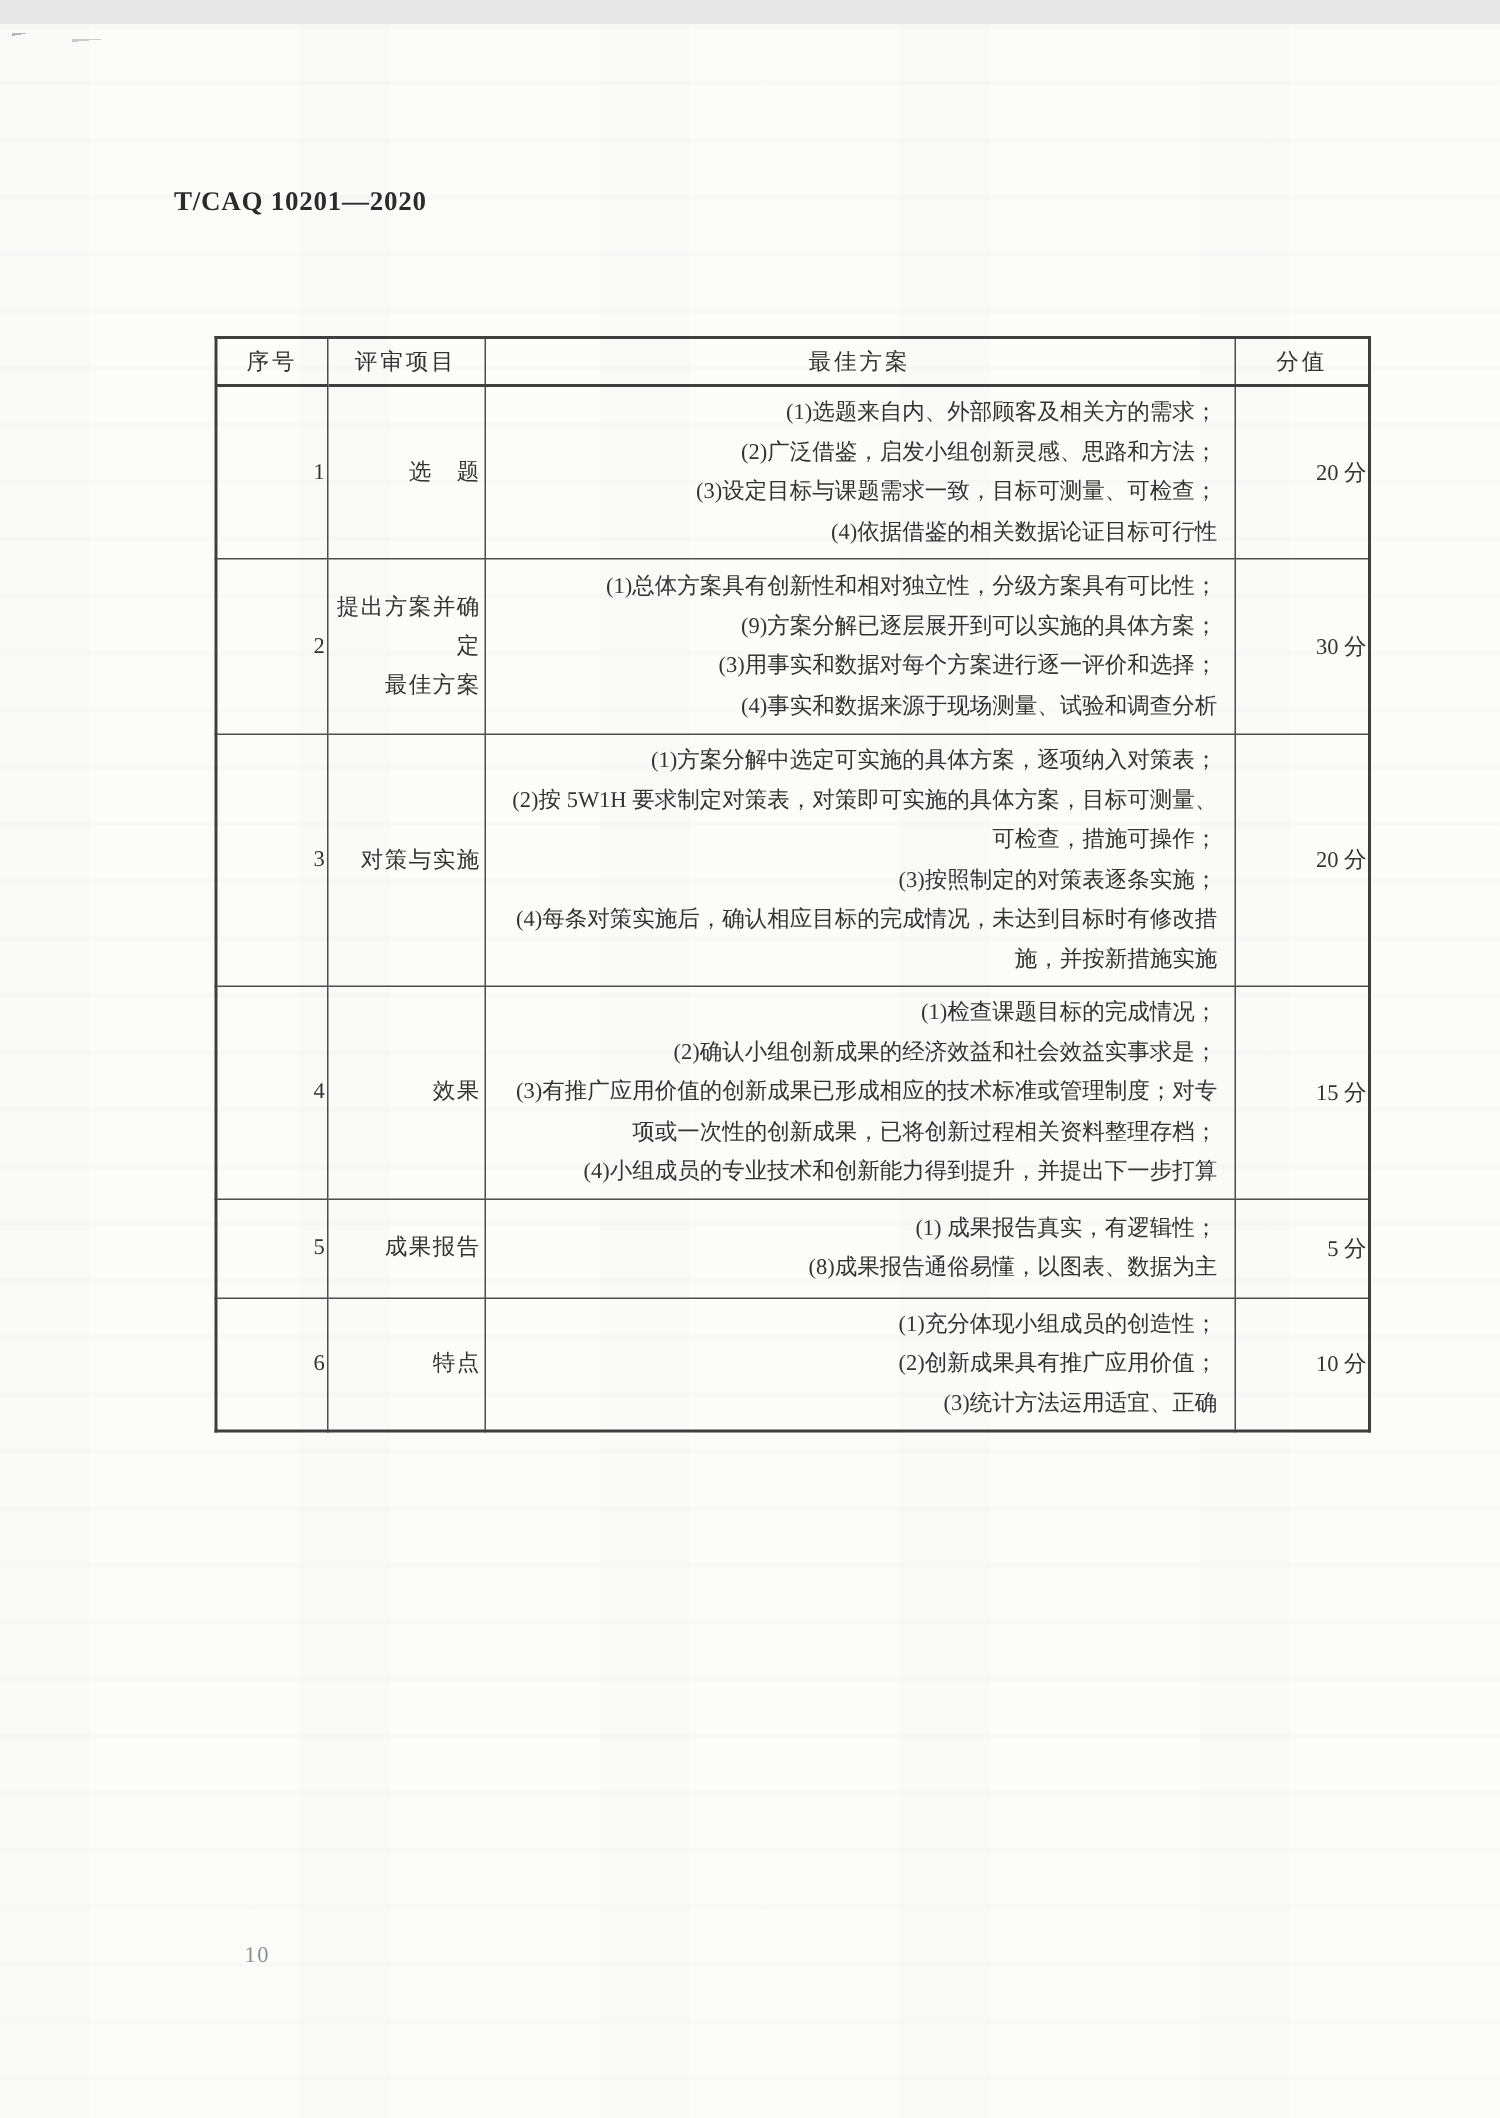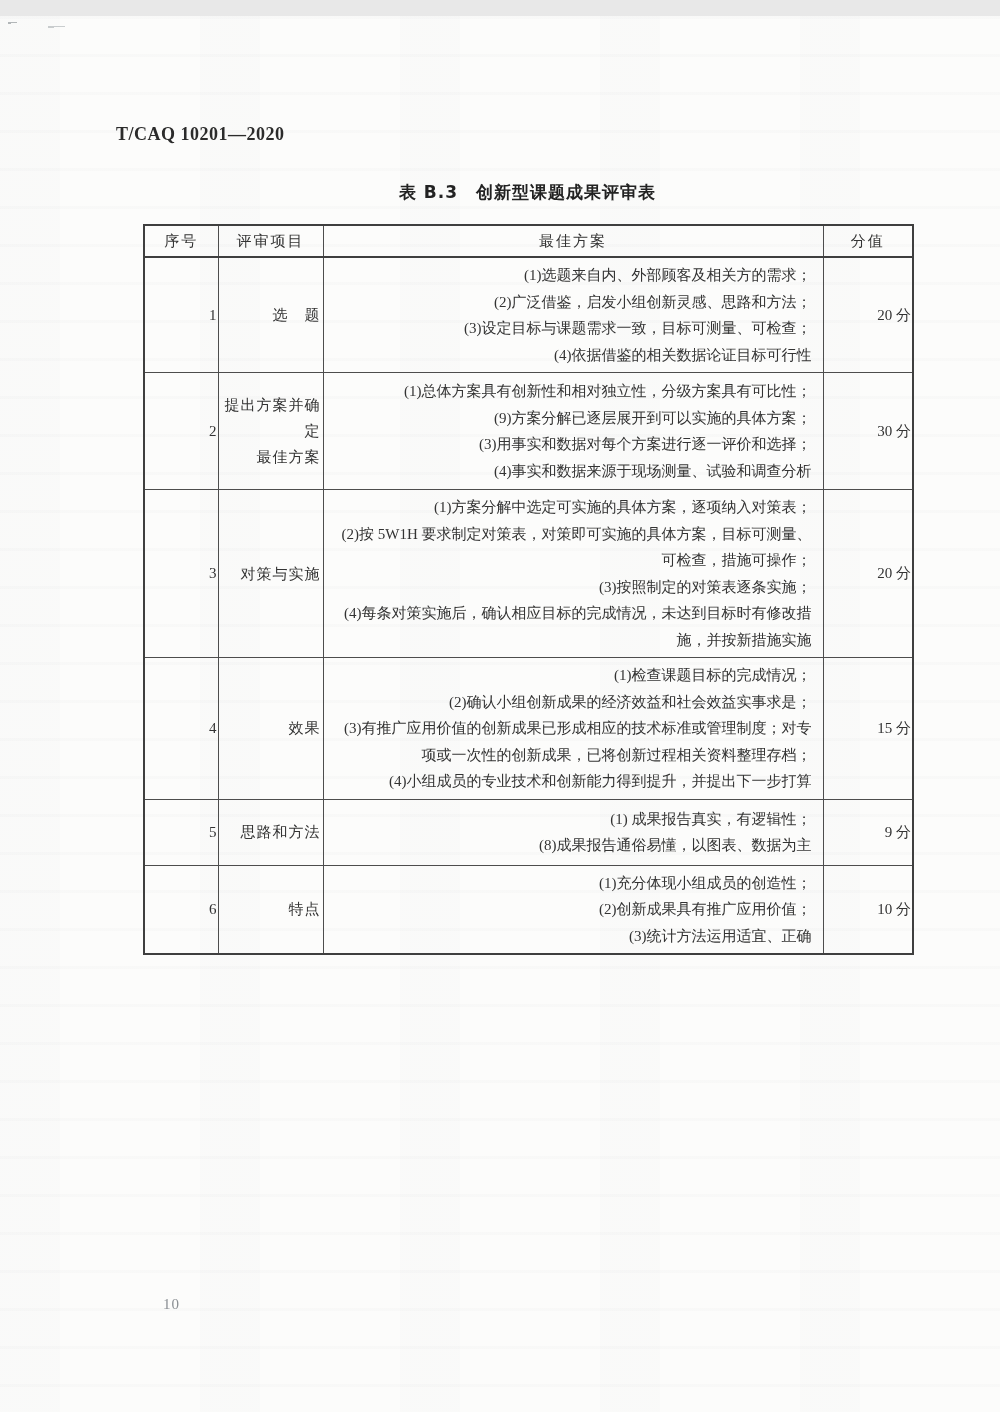--- a/index.html
+++ b/index.html
@@ -110,21 +110,20 @@
 </style>
 </head>
 <body>
 
 <div class="page">
 
   <div class="scan-artifact"></div>
 
   <div class="doc-number">T/CAQ 10201—2020</div>
 
-  <div class="table-title">表 B.3　创新型课题成果评审表</div>
 
   <table class="review-table">
     <colgroup>
       <col class="c-no">
         <col class="c-item">
         <col class="c-content">
         <col class="c-score">
     </colgroup>
     <thead>
       <tr>
@@ -175,26 +174,26 @@
         <td class="cell-content">
           <div>(1)检查课题目标的完成情况；</div>
           <div>(2)确认小组创新成果的经济效益和社会效益实事求是；</div>
           <div>(3)有推广应用价值的创新成果已形成相应的技术标准或管理制度；对专项或一次性的创新成果，已将创新过程相关资料整理存档；</div>
           <div>(4)小组成员的专业技术和创新能力得到提升，并提出下一步打算</div>
         </td>
         <td class="cell-score">15 分</td>
       </tr>
       <tr class="row-h5">
         <td class="cell-no">5</td>
-        <td class="cell-item">思路和方法</td>
+        <td class="cell-item">成果报告</td>
         <td class="cell-content">
           <div>(1) 成果报告真实，有逻辑性；</div>
           <div>(8)成果报告通俗易懂，以图表、数据为主</div>
         </td>
-        <td class="cell-score">9 分</td>
+        <td class="cell-score">5 分</td>
       </tr>
       <tr class="row-h6">
         <td class="cell-no">6</td>
         <td class="cell-item">特点</td>
         <td class="cell-content">
           <div>(1)充分体现小组成员的创造性；</div>
           <div>(2)创新成果具有推广应用价值；</div>
           <div>(3)统计方法运用适宜、正确</div>
         </td>
         <td class="cell-score">10 分</td>

